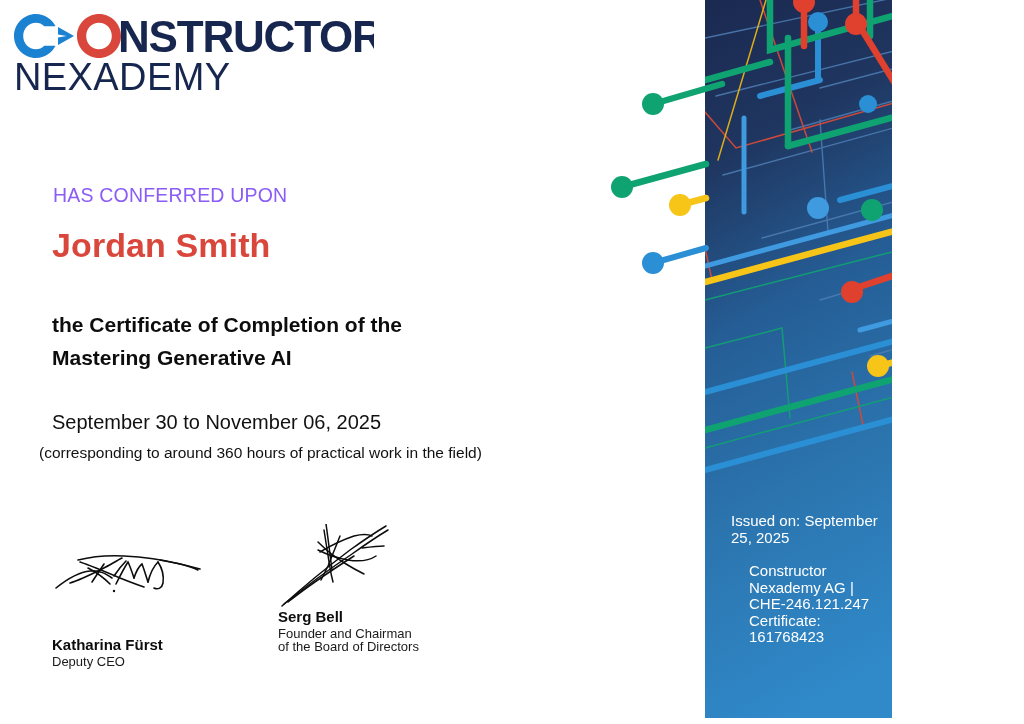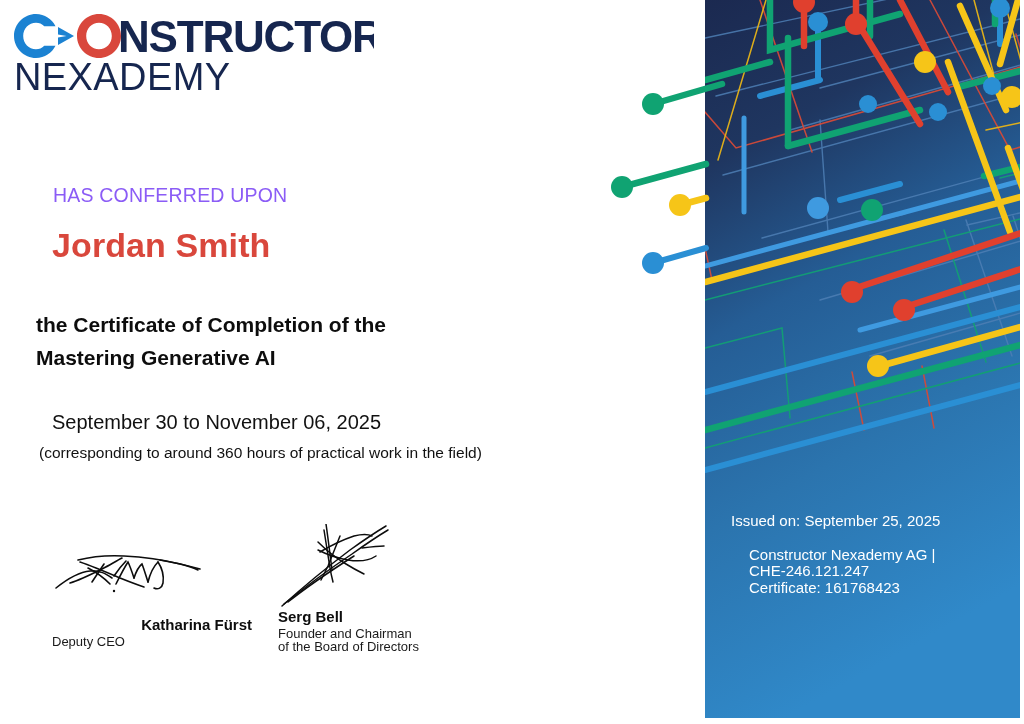--- a/index.html
+++ b/index.html
@@ -11,21 +11,21 @@
     width: 1024px;
     height: 724px;
     font-family: "Liberation Sans", sans-serif;
     overflow: hidden;
     position: relative;
   }
 
   
   #certificate {
     position: relative;
-    width: 1020px;
+    width: 892px;
     height: 724px;
     background: #ffffff;
     overflow: hidden;
   }
 
   
   #decor-panel {
     position: absolute;
     left: 0;
     top: 0;
@@ -72,21 +72,21 @@
     left: 52px;
     top: 226px;
     font-size: 34px;
     font-weight: bold;
     color: #d9473c;
     letter-spacing: 0.1px;
     white-space: nowrap;
   }
   .cert-title {
     position: absolute;
-    left: 36px;
+    left: 52px;
     top: 308px;
     font-size: 21px;
     font-weight: bold;
     line-height: 33px;
     color: #0d0d0d;
     width: 560px;
   }
   .cert-title .line {
     display: block;
   }
@@ -121,21 +121,21 @@
   #sig-1 .sig-mark { width: 160px; }
   #sig-2 .sig-mark { width: 120px; height: 84px; }
 
   .sig-name {
     font-size: 15px;
     font-weight: bold;
     color: #0d0d0d;
     margin-top: 4px;
     white-space: nowrap;
   }
-  #sig-1 .sig-name { margin-top: 8px; text-align: right; }
+  #sig-1 .sig-name { margin-top: 28px; }
   #sig-2 .sig-name { margin-top: 0px; }
 
   .sig-role {
     font-size: 13px;
     color: #1a1a1a;
     line-height: 12.5px;
     margin-top: 3px;
   }
   .sig-role span { display: block; }
 

